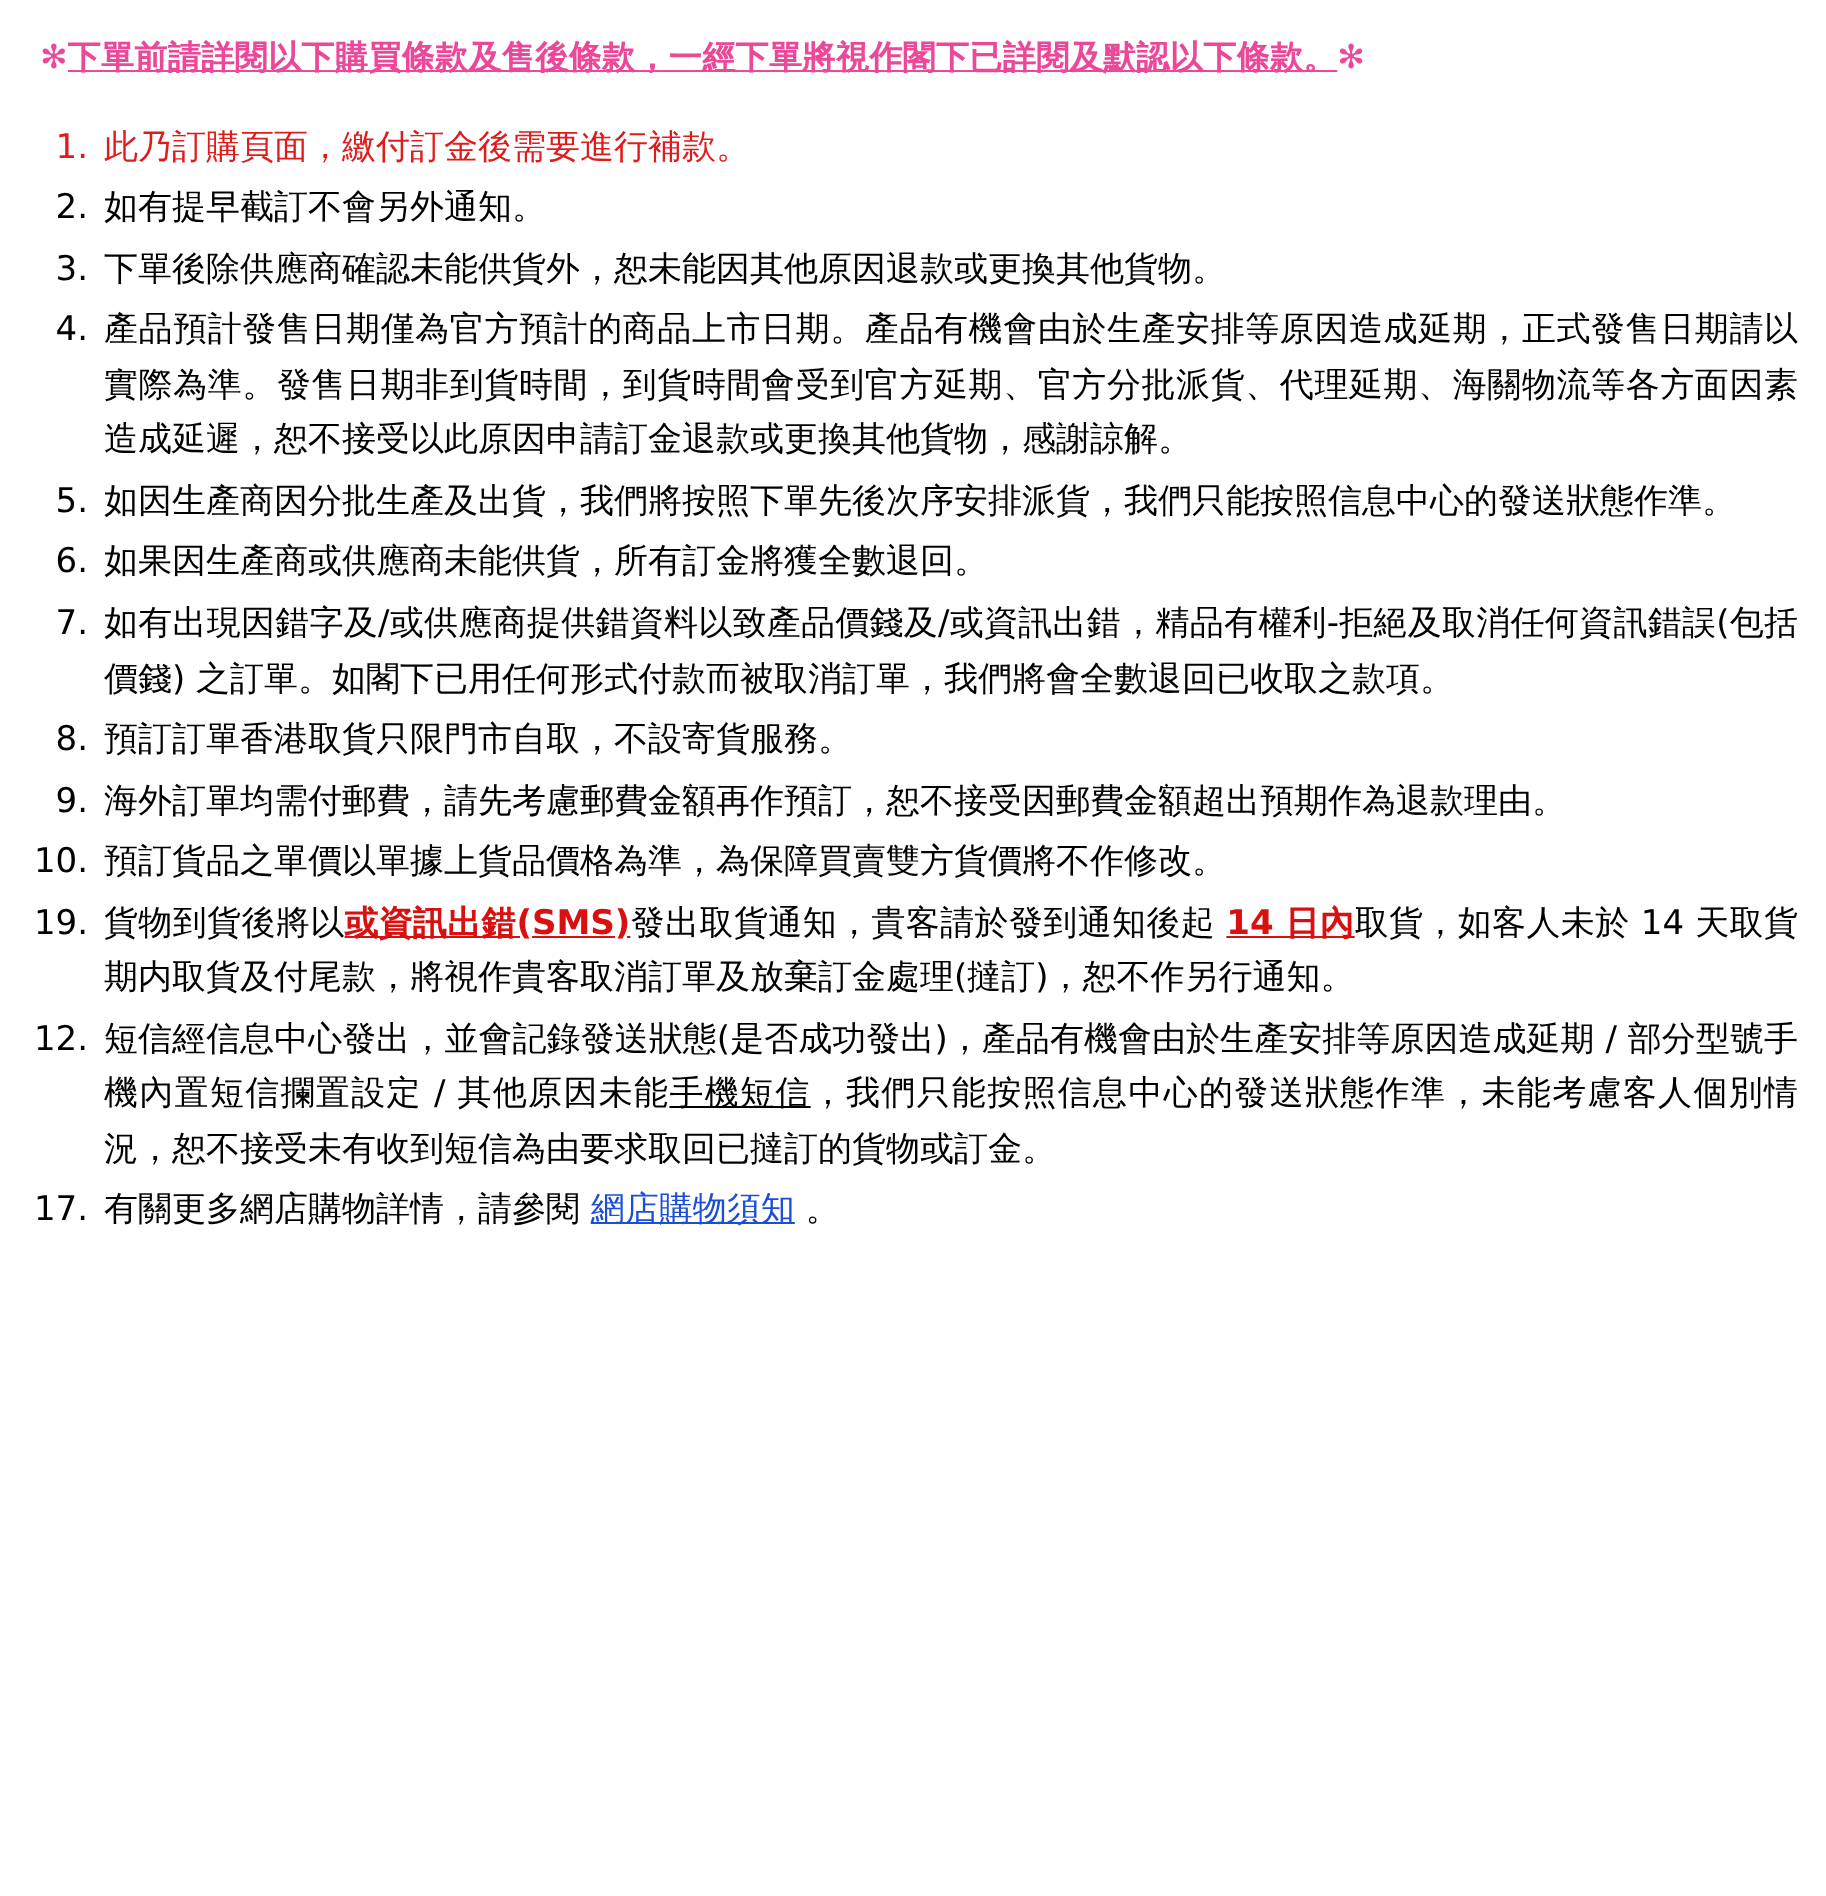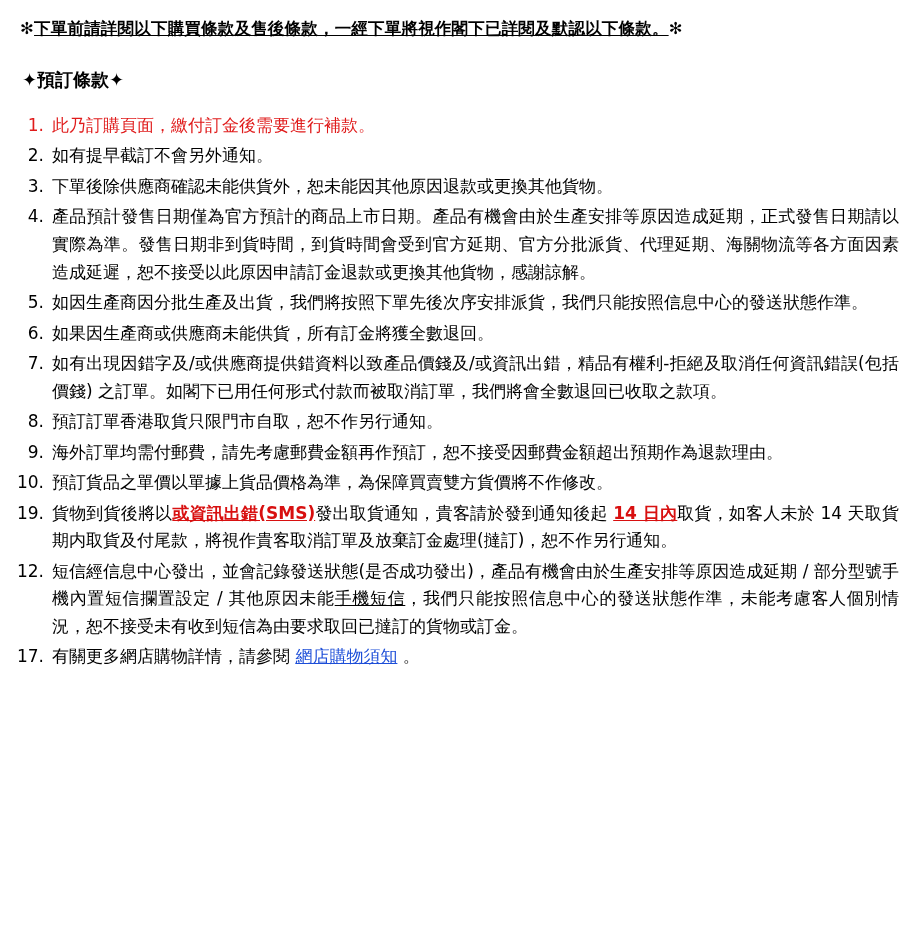--- a/index.html
+++ b/index.html
@@ -14,21 +14,21 @@
     color: #000000;
     font-size: 17px;
     line-height: 1.62;
   }
   .page {
     padding: 10px 14px 0 14px;
     box-sizing: border-box;
     width: 913px;
   }
   .banner {
-    color: #000000;
+    color: #ec4899;
     font-weight: bold;
     font-size: 16.5px;
     letter-spacing: 0.2px;
     margin: 6px 0 0 6px;
     white-space: nowrap;
   }
   .banner .underline {
     text-decoration: underline;
   }
   .banner .star {
@@ -81,31 +81,30 @@
 </style>
 </head>
 <body>
 
 <div class="page">
 
   <div class="banner">
     <span class="star">✻</span><span class="underline">下單前請詳閱以下購買條款及售後條款，一經下單將視作閣下已詳閱及默認以下條款。</span><span class="star">✻</span>
   </div>
 
-  <div class="section-title">✦預訂條款✦</div>
 
   <ol class="terms" id="terms-list">
       <li class="red"><span class="num">1.</span><span><span>此乃訂購頁面，繳付訂金後需要進行補款。</span></span></li>
       <li><span class="num">2.</span><span><span>如有提早截訂不會另外通知。</span></span></li>
       <li><span class="num">3.</span><span><span>下單後除供應商確認未能供貨外，恕未能因其他原因退款或更換其他貨物。</span></span></li>
       <li><span class="num">4.</span><span><span>產品預計發售日期僅為官方預計的商品上市日期。產品有機會由於生產安排等原因造成延期，正式發售日期請以實際為準。發售日期非到貨時間，到貨時間會受到官方延期、官方分批派貨、代理延期、海關物流等各方面因素造成延遲，恕不接受以此原因申請訂金退款或更換其他貨物，感謝諒解。</span></span></li>
       <li><span class="num">5.</span><span><span>如因生產商因分批生產及出貨，我們將按照下單先後次序安排派貨，我們只能按照信息中心的發送狀態作準。</span></span></li>
       <li><span class="num">6.</span><span><span>如果因生產商或供應商未能供貨，所有訂金將獲全數退回。</span></span></li>
       <li><span class="num">7.</span><span><span>如有出現因錯字及/或供應商提供錯資料以致產品價錢及/或資訊出錯，精品有權利-拒絕及取消任何資訊錯誤(包括價錢) 之訂單。如閣下已用任何形式付款而被取消訂單，我們將會全數退回已收取之款項。</span></span></li>
-      <li><span class="num">8.</span><span><span>預訂訂單香港取貨只限門市自取，恕不作另行通知。</span></span></li>
+      <li><span class="num">8.</span><span><span>預訂訂單香港取貨只限門市自取，不設寄貨服務。</span></span></li>
       <li><span class="num">9.</span><span><span>海外訂單均需付郵費，請先考慮郵費金額再作預訂，恕不接受因郵費金額超出預期作為退款理由。</span></span></li>
       <li><span class="num">10.</span><span><span>預訂貨品之單價以單據上貨品價格為準，為保障買賣雙方貨價將不作修改。</span></span></li>
       <li><span class="num">19.</span><span><span>貨物到貨後將以</span><span class="u-red">或資訊出錯(SMS)</span><span>發出取貨通知，貴客請於發到通知後起 </span><span class="u-red">14 日內</span><span>取貨，如客人未於 14 天取貨期内取貨及付尾款，將視作貴客取消訂單及放棄訂金處理(撻訂)，恕不作另行通知。</span></span></li>
       <li><span class="num">12.</span><span><span>短信經信息中心發出，並會記錄發送狀態(是否成功發出)，產品有機會由於生產安排等原因造成延期 / 部分型號手機內置短信攔置設定 / 其他原因未能</span><span class="u-black">手機短信</span><span>，我們只能按照信息中心的發送狀態作準，未能考慮客人個別情況，恕不接受未有收到短信為由要求取回已撻訂的貨物或訂金。</span></span></li>
       <li><span class="num">17.</span><span><span>有關更多網店購物詳情，請參閱 </span><a class="link" href="#">網店購物須知</a><span> 。</span></span></li>
     </ol>
 
 </div>
 
 </body></html>

